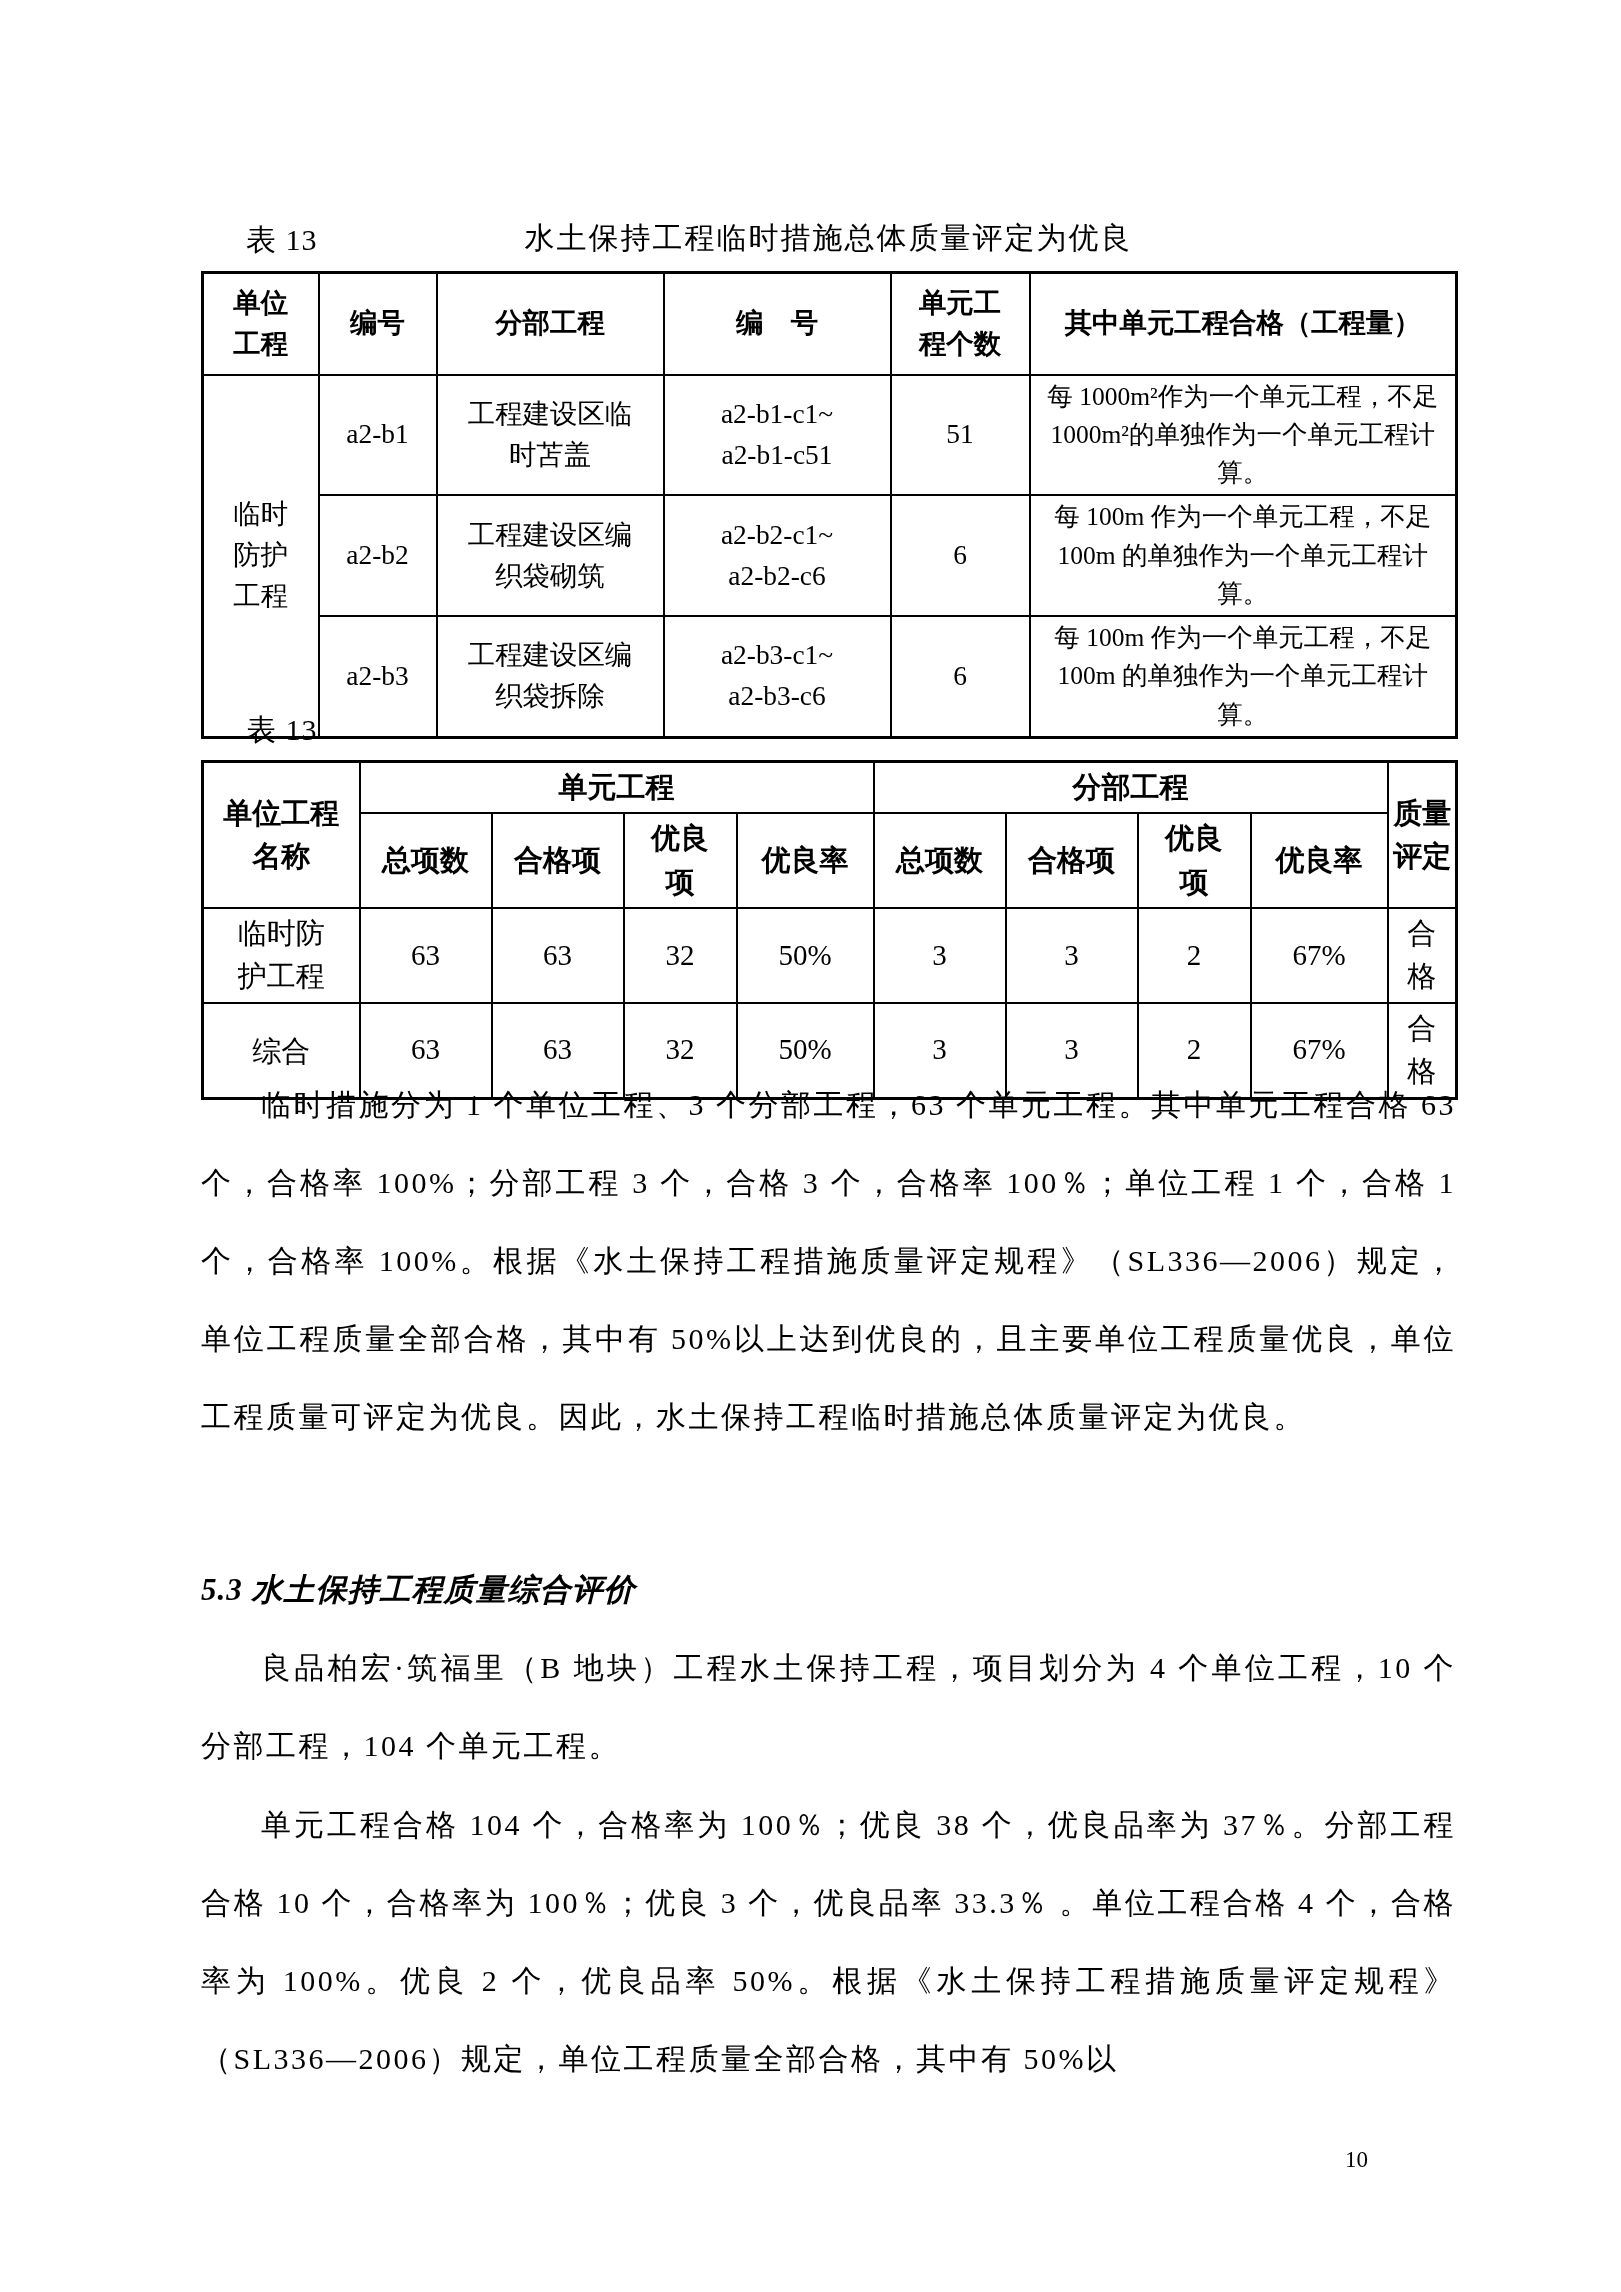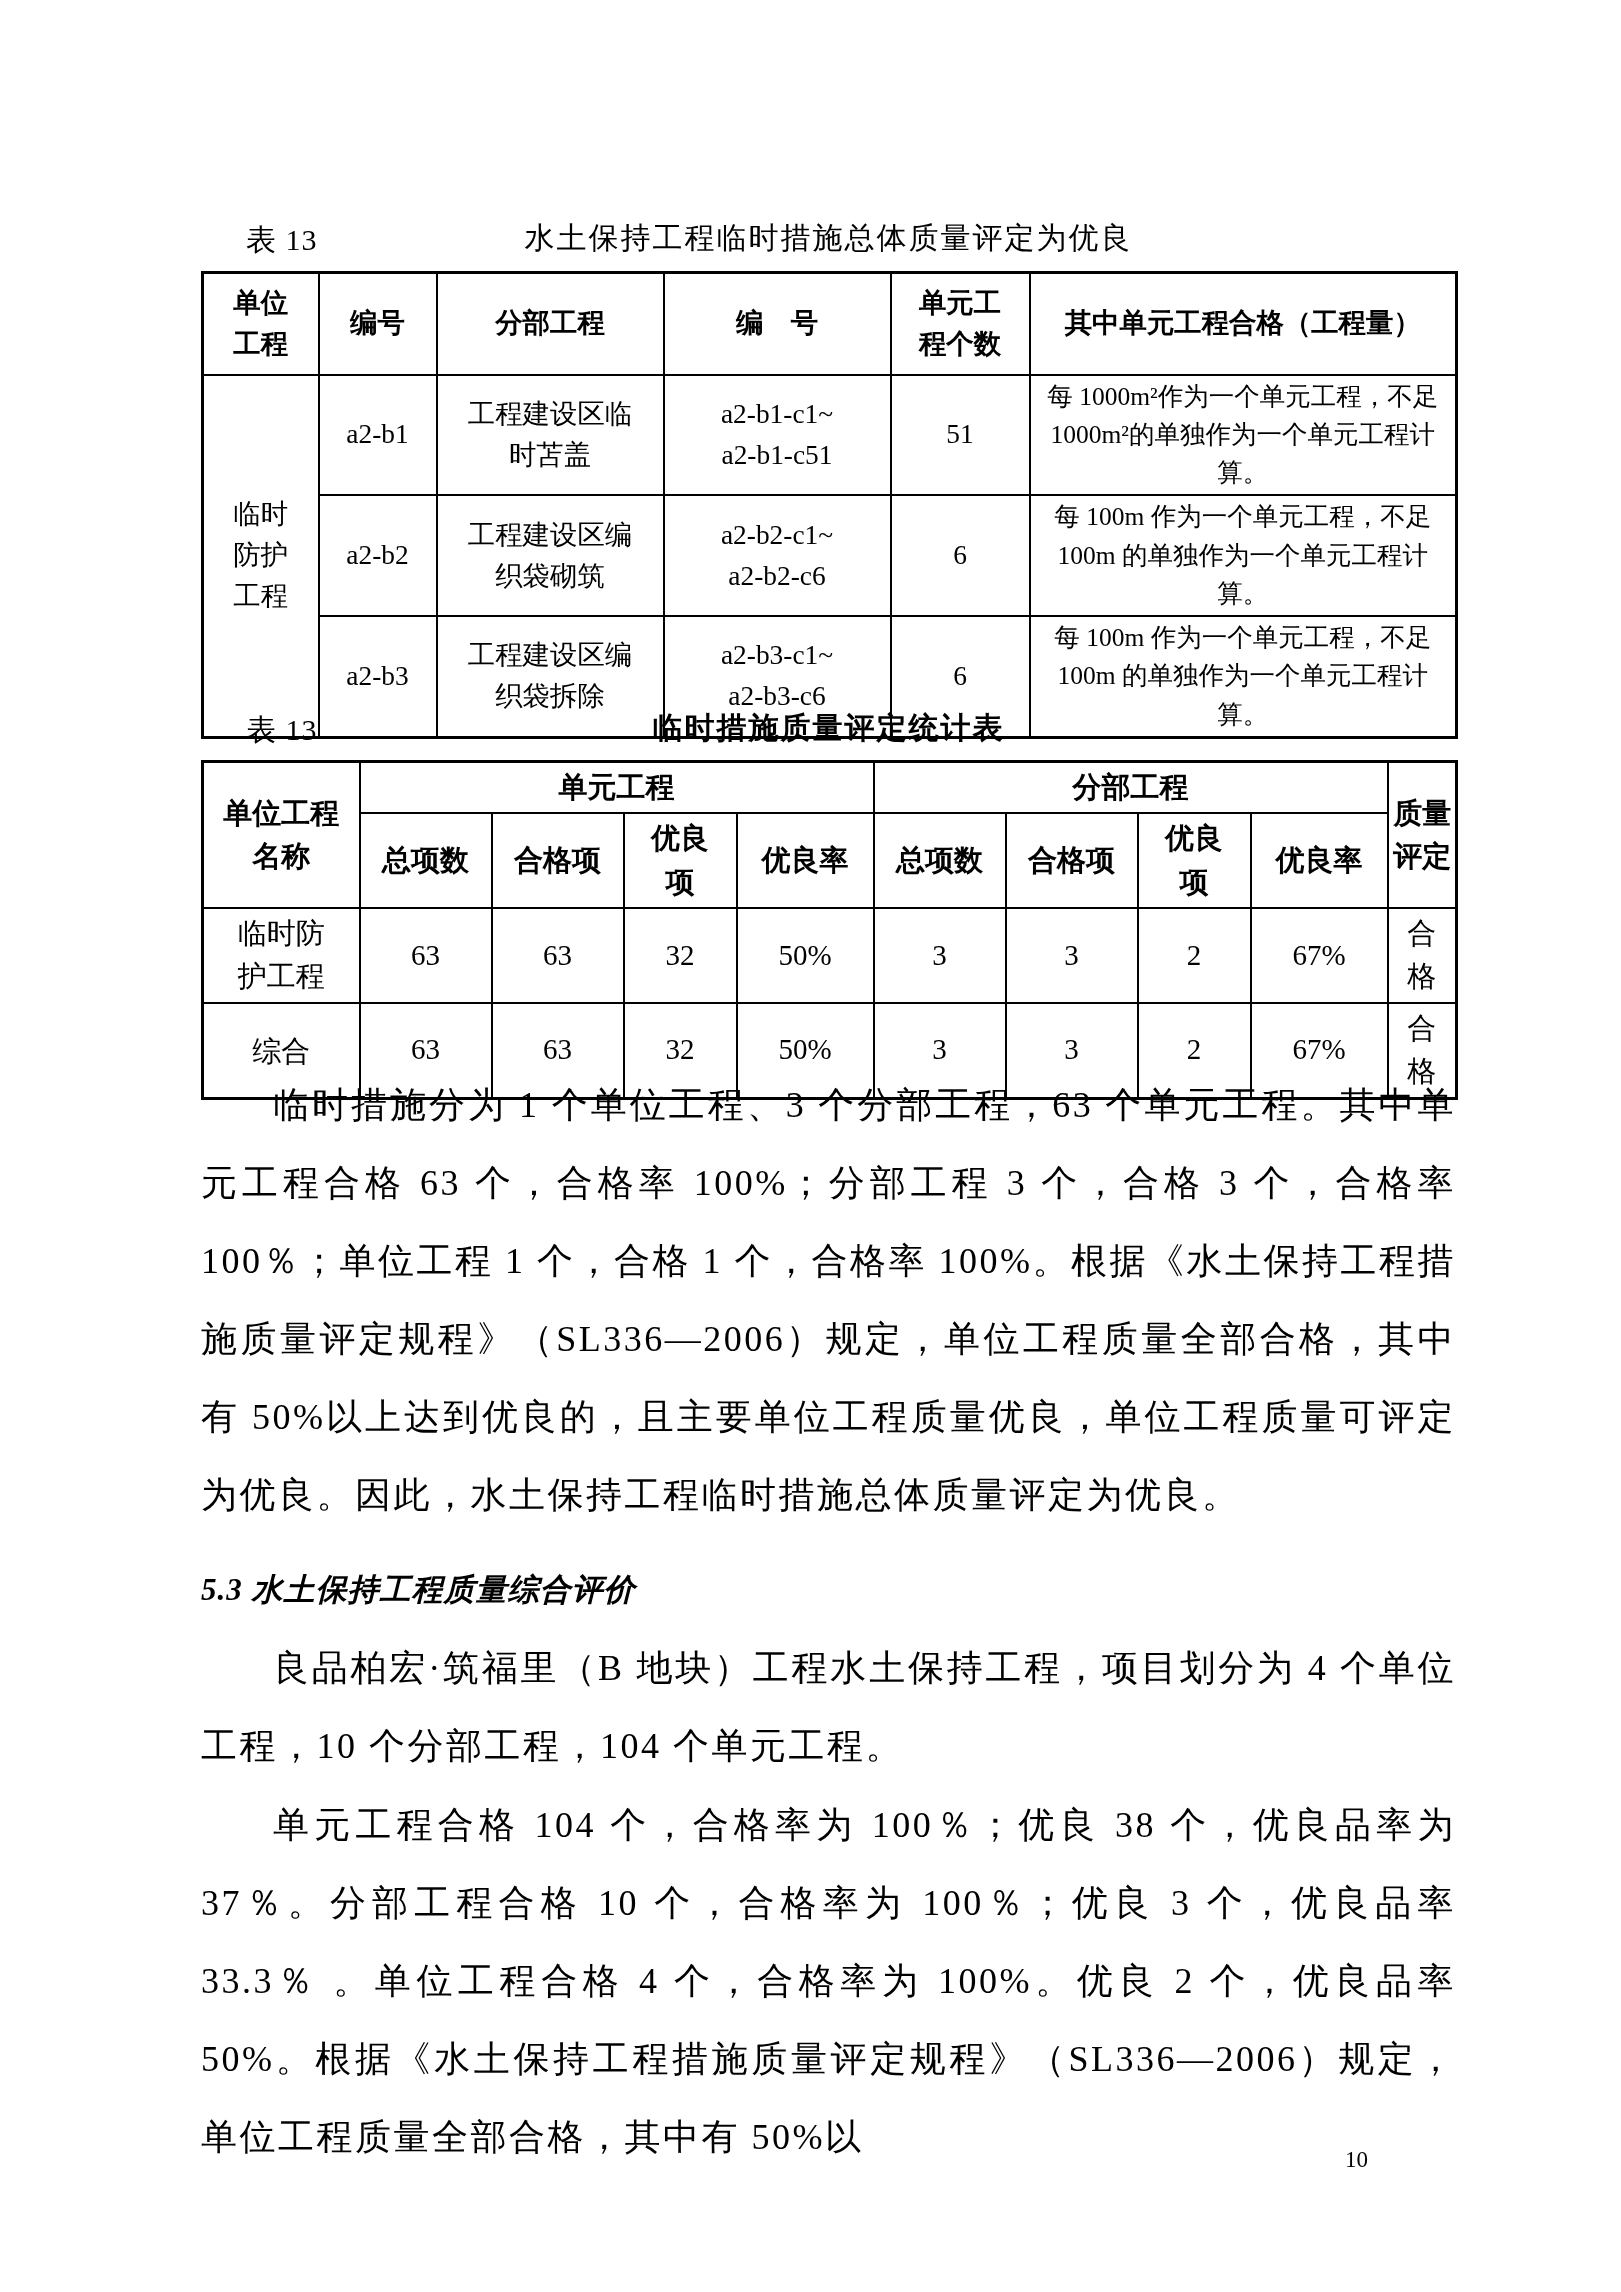--- a/index.html
+++ b/index.html
@@ -43,21 +43,21 @@
   
   .wf{display:inline-block;text-align:center;vertical-align:middle;}
   .w1{width:1.1em;}
   .w2{width:2.12em;}
   .w3{width:3.2em;}
   .w4{width:4.3em;}
   .w6{width:6.4em;}
 
   
   .para{
-    font-size:36px;line-height:78px;
+    font-size:30px;line-height:78px;
     text-align:justify;text-indent:2em;letter-spacing:2.5px;
   }
   .heading{
     font-size:31px;line-height:78px;font-weight:bold;
     letter-spacing:1px;text-indent:0;
   }
   .pagenum{
     position:absolute;left:1345px;top:2147px;
     font-size:23px;
   }
@@ -119,21 +119,20 @@
         </td>
         <td>6</td>
         <td class="basis">每 100m 作为一个单元工程，不足 100m 的单独作为一个单元工程计算。</td>
       </tr>
     </tbody>
   </table>
 </div>
 
 <div class="block caption" style="top:708px;">
   <span class="cap-label">表 13</span>
-  <div class="cap-title bold">临时措施质量评定统计表</div>
 </div>
 
 <div class="block" style="top:760px;">
   <table class="t t13">
     <colgroup>
       <col style="width:157px">
       <col style="width:132px">
         <col style="width:132px">
         <col style="width:113px">
         <col style="width:137px">

